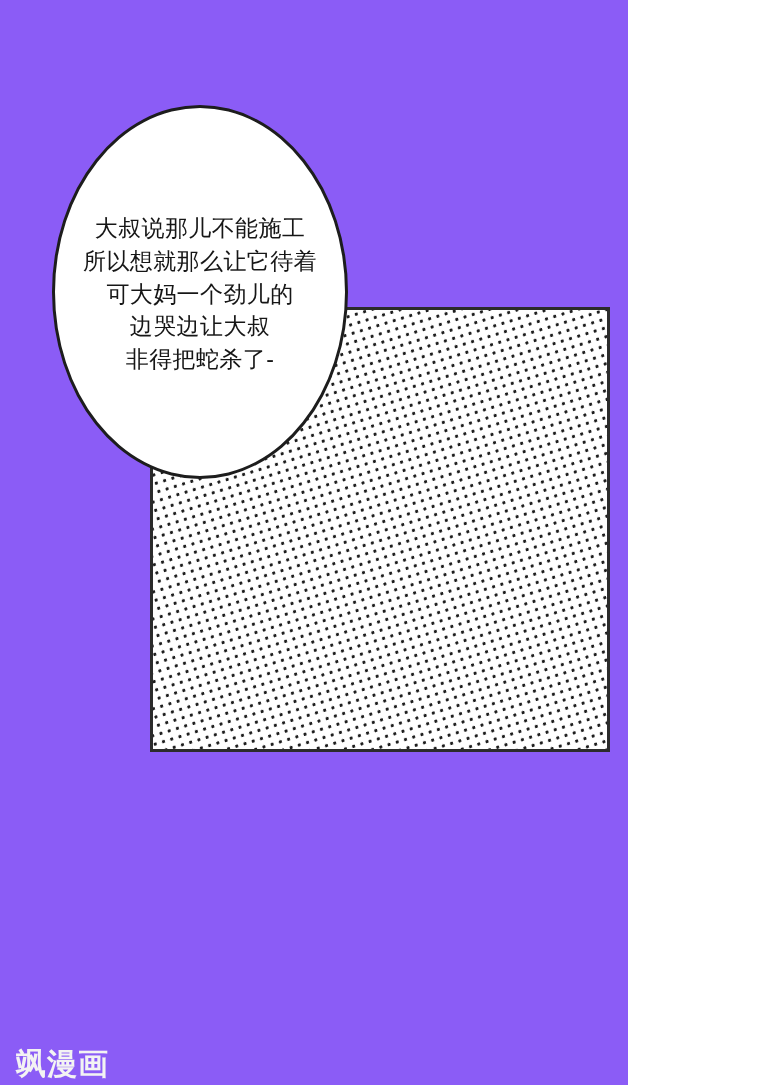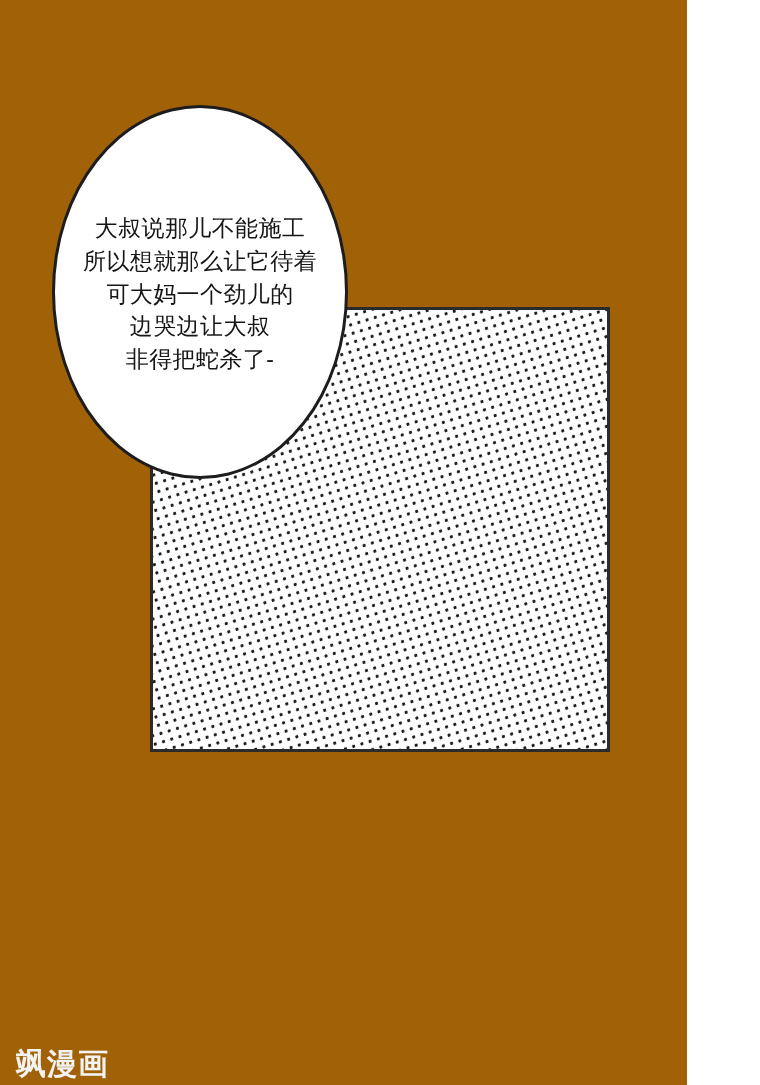--- a/index.html
+++ b/index.html
@@ -8,23 +8,23 @@
     padding: 0;
     background: #ffffff;
   }
   body {
     font-family: "Liberation Sans", "DejaVu Sans", sans-serif;
   }
 
   
   #comic-page {
     position: relative;
-    width: 687px;
+    width: 628px;
     height: 1085px;
-    background: #a16207;
+    background: #8b5cf6;
     overflow: hidden;
   }
 
   
   .art-panel {
     position: absolute;
     left: 150px;
     top: 307px;
     width: 460px;
     height: 445px;

